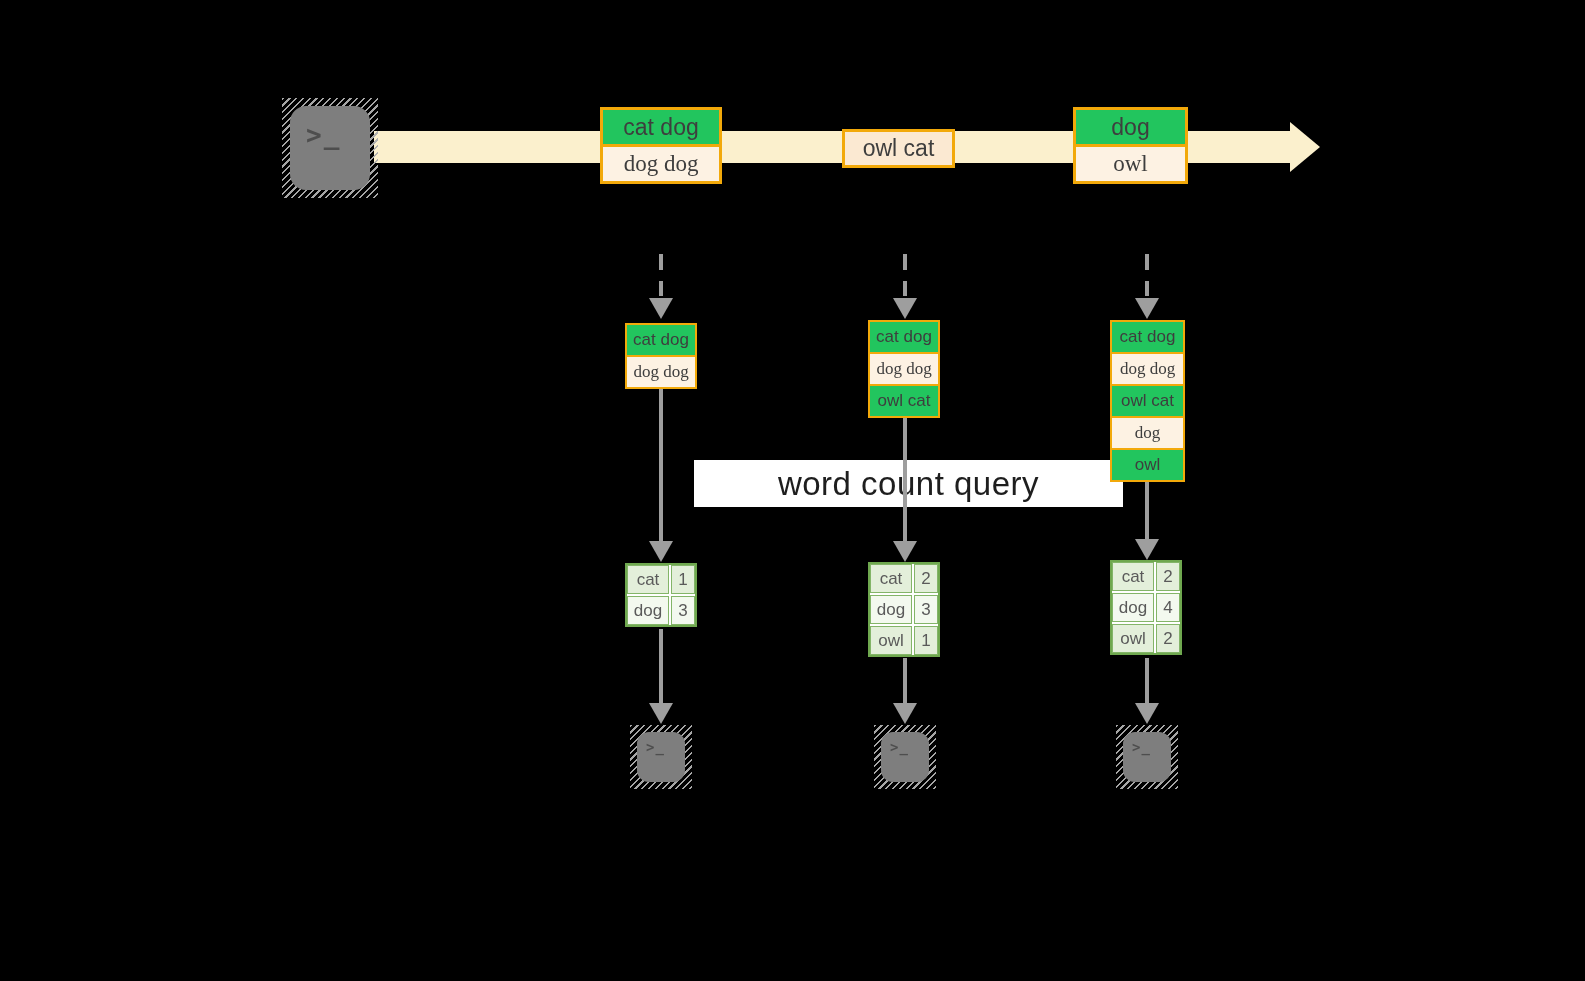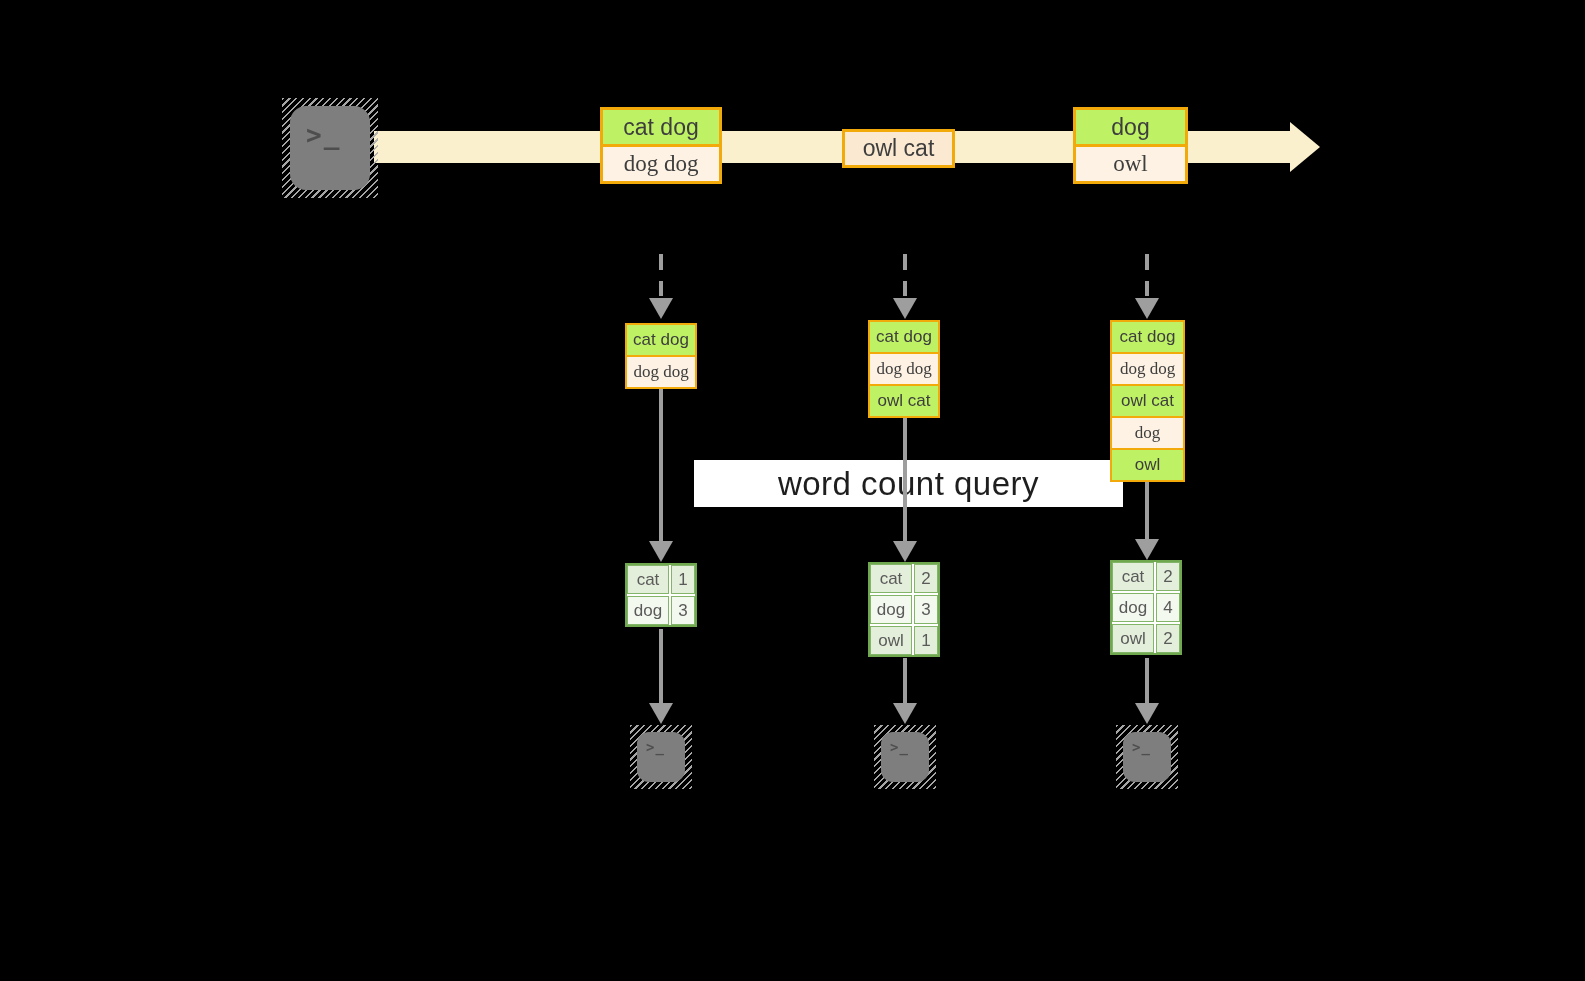--- a/index.html
+++ b/index.html
@@ -29,21 +29,21 @@
     position:absolute;left:1290px;top:122px;width:0;height:0;z-index:0;
     border-top:25px solid transparent;border-bottom:25px solid transparent;border-left:30px solid #FBF0CD;
   }
   
   .orange-stack{position:absolute;z-index:3;}
   .orow{
     border:3px solid #F2A90A;display:flex;align-items:center;justify-content:center;
     color:#3E3E3E;box-sizing:border-box;
   }
   .orow + .orow{margin-top:-3px;}
-  .orow.peach{background:#bef264;}
+  .orow.peach{background:#22c55e;}
   .orow.cream{background:#FDF2E3;font-family:Liberation Serif, serif;}
   .orow.mid{background:#FBE9D2;}
   .orange-stack.ev .orow{height:40px;font-size:23px;}
   .orange-stack.st .orow{height:34px;font-size:17px;border-width:2px;}
   .orange-stack.st .orow + .orow{margin-top:-2px;}
   
   .shaft{position:absolute;width:4px;background:#9E9E9E;z-index:2;}
   .shaft.dash{background:repeating-linear-gradient(180deg,#9E9E9E 0 16px,transparent 16px 27px);}
   .ahead{
     position:absolute;width:0;height:0;z-index:2;

